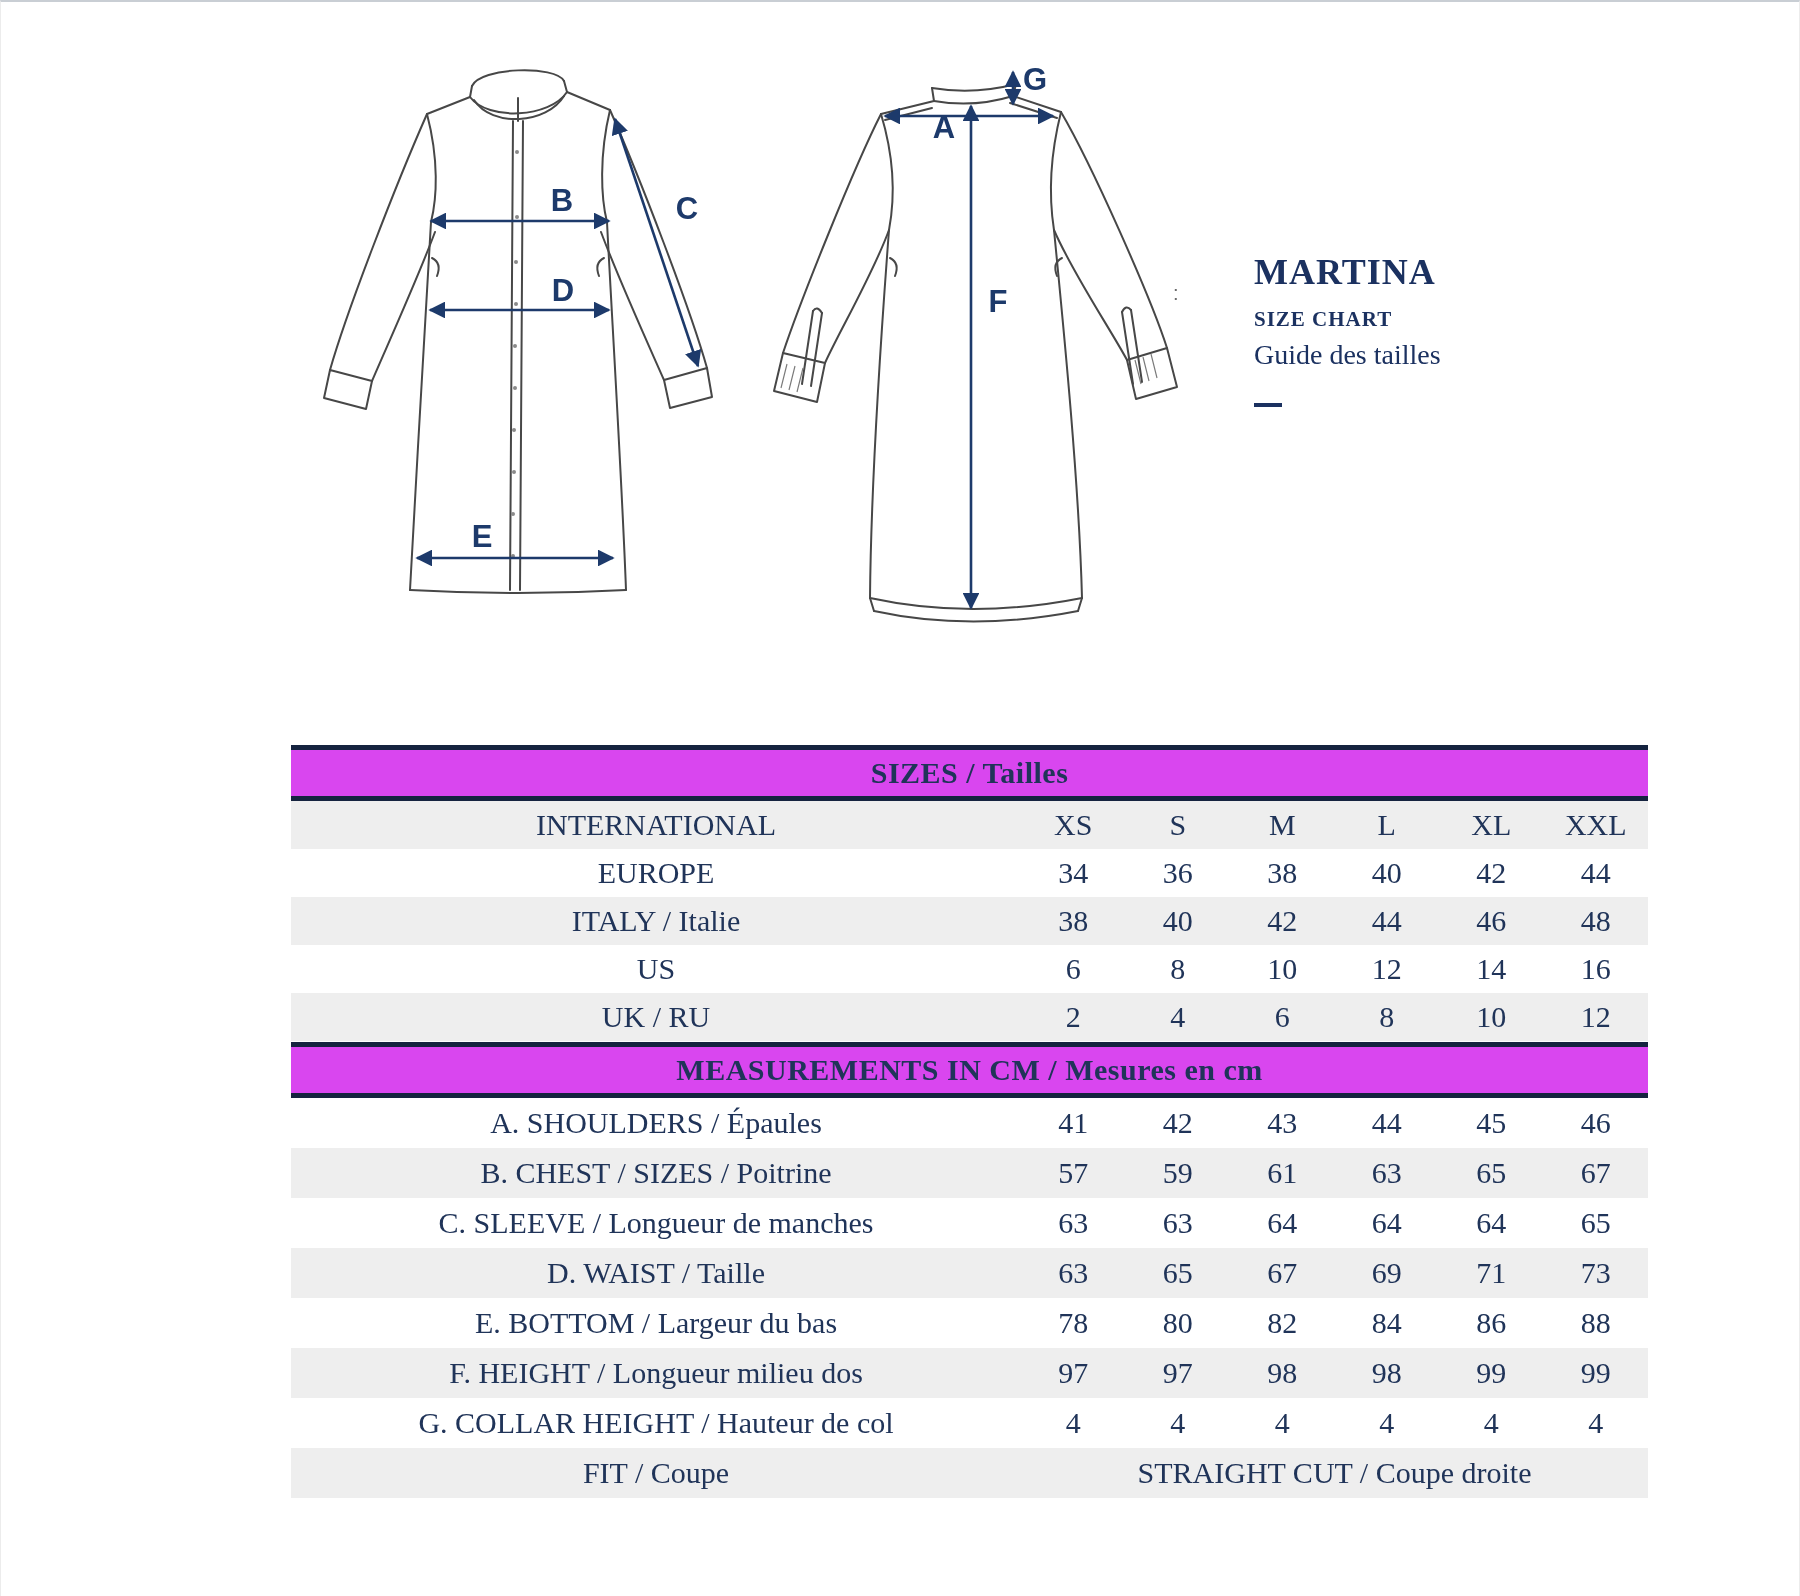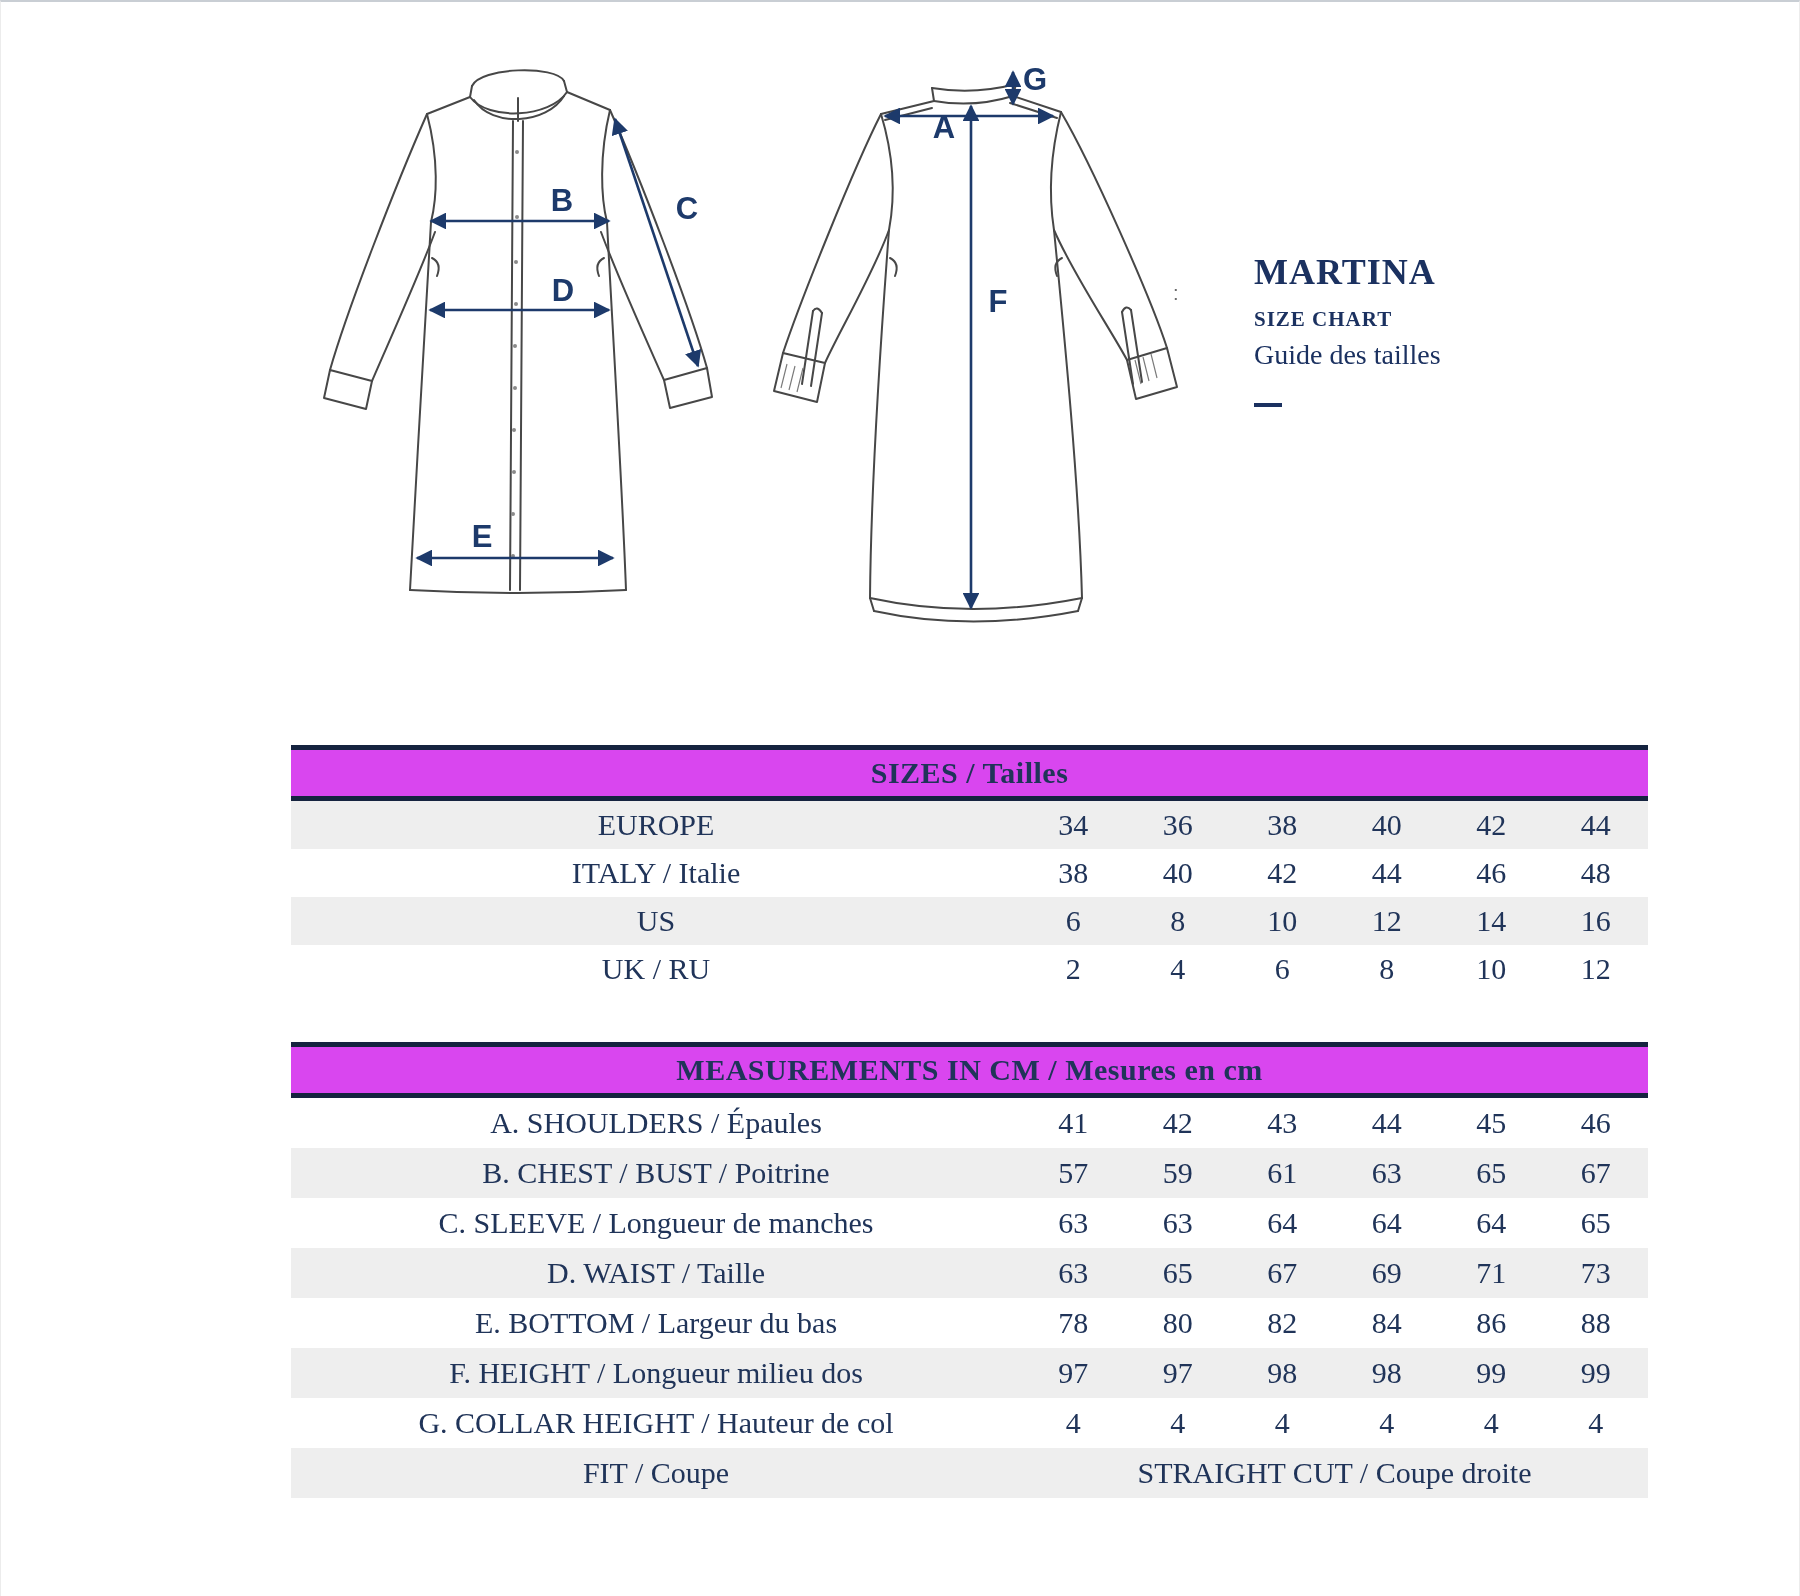--- a/index.html
+++ b/index.html
@@ -191,20 +191,29 @@
         <col class="val-col">
         <col class="val-col">
     </colgroup>
     <thead>
       <tr>
         <th colspan="7">SIZES / Tailles</th>
       </tr>
     </thead>
     <tbody>
       <tr>
+        <td>INTERNATIONAL</td>
+        <td>XS</td>
+        <td>S</td>
+        <td>M</td>
+        <td>L</td>
+        <td>XL</td>
+        <td>XXL</td>
+      </tr>
+      <tr>
         <td>EUROPE</td>
         <td>34</td>
         <td>36</td>
         <td>38</td>
         <td>40</td>
         <td>42</td>
         <td>44</td>
       </tr>
       <tr>
         <td>ITALY / Italie</td>
@@ -255,21 +264,21 @@
       <tr>
         <td>A. SHOULDERS / Épaules</td>
         <td>41</td>
         <td>42</td>
         <td>43</td>
         <td>44</td>
         <td>45</td>
         <td>46</td>
       </tr>
       <tr>
-        <td>B. CHEST / BUST / Poitrine</td>
+        <td>B. CHEST / SIZES / Poitrine</td>
         <td>57</td>
         <td>59</td>
         <td>61</td>
         <td>63</td>
         <td>65</td>
         <td>67</td>
       </tr>
       <tr>
         <td>C. SLEEVE / Longueur de manches</td>
         <td>63</td>

